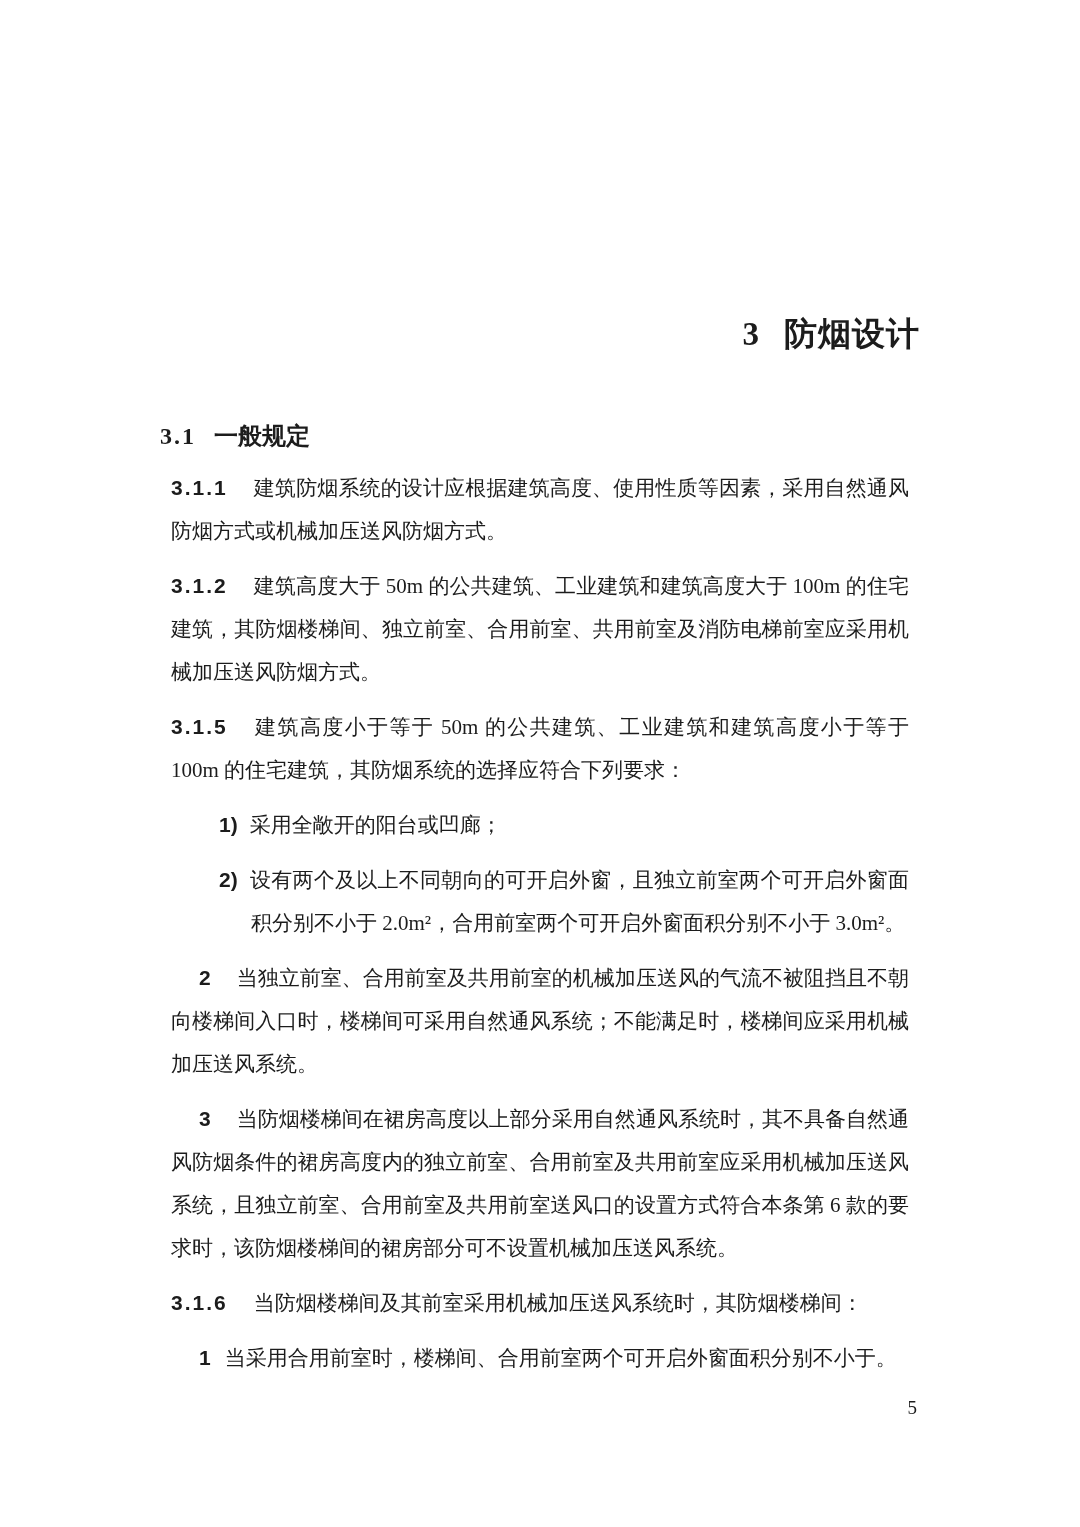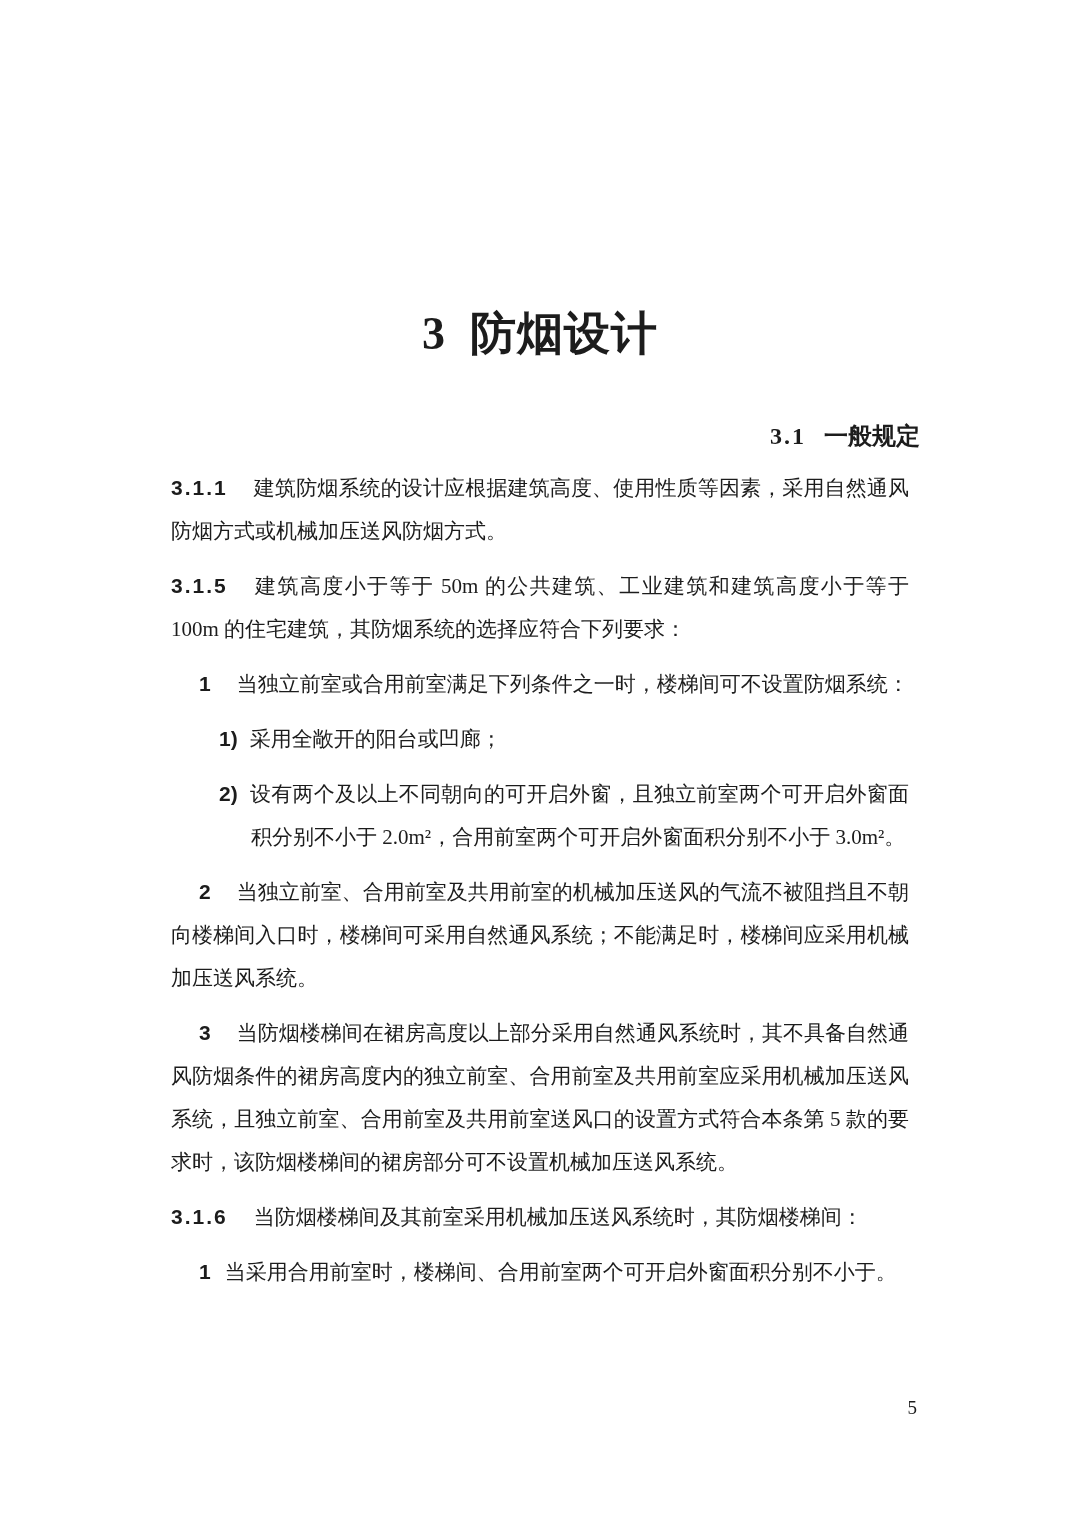--- a/index.html
+++ b/index.html
@@ -9,30 +9,30 @@
     margin:0 auto;
     background:#ffffff;
     color:#1c1c1c;
     font-family:"Liberation Serif","DejaVu Serif",serif;
     overflow:hidden;
   }
   .content{margin:0 160px;width:760px;}
   .chapter-title{
     margin:0;
     padding-top:308px;
-    text-align:center;
-    font-size:46px;
+    text-align:right;
+    font-size:33px;
     line-height:52px;
     font-weight:bold;
     letter-spacing:1px;
   }
   .chapter-title .tnum{margin-right:24px;}
   .section-title{
     margin:58px 0 0 0;
-    text-align:right;
+    text-align:left;
     font-size:24px;
     line-height:36px;
     font-weight:bold;
   }
   .section-title .snum{margin-right:18px;letter-spacing:2px;}
   .bodytext{margin-top:12px;font-size:21px;line-height:43px;}
   .blk{
     margin:11px;
     text-align:justify;
     
@@ -65,34 +65,34 @@
   <div class="content">
 
     <h1 class="chapter-title"><span class="tnum">3</span><span>防烟设计</span></h1>
 
     <h2 class="section-title"><span class="snum">3.1</span><span>一般规定</span></h2>
 
     <div class="bodytext">
 
       <p class="blk clause"><span class="num">3.1.1</span><span>建筑防烟系统的设计应根据建筑高度、使用性质等因素，采用自然通风防烟方式或机械加压送风防烟方式。</span></p>
 
+      <p class="blk clause"><span class="num">3.1.2</span><span>建筑高度大于 50m 的公共建筑、工业建筑和建筑高度大于 100m 的住宅建筑，其防烟楼梯间、独立前室、合用前室、共用前室及消防电梯前室应采用机械加压送风防烟方式。</span></p>
 
 
 
       <p class="blk clause"><span class="num">3.1.5</span><span>建筑高度小于等于 50m 的公共建筑、工业建筑和建筑高度小于等于 100m 的住宅建筑，其防烟系统的选择应符合下列要求：</span></p>
 
-      <p class="blk item"><span class="num">1</span><span>当独立前室或合用前室满足下列条件之一时，楼梯间可不设置防烟系统：</span></p>
 
       <p class="blk subitem"><span class="num">1)</span><span>采用全敞开的阳台或凹廊；</span></p>
 
       <p class="blk subitem"><span class="num">2)</span><span>设有两个及以上不同朝向的可开启外窗，且独立前室两个可开启外窗面积分别不小于 2.0m²，合用前室两个可开启外窗面积分别不小于 3.0m²。</span></p>
 
       <p class="blk item"><span class="num">2</span><span>当独立前室、合用前室及共用前室的机械加压送风的气流不被阻挡且不朝向楼梯间入口时，楼梯间可采用自然通风系统；不能满足时，楼梯间应采用机械加压送风系统。</span></p>
 
-      <p class="blk item"><span class="num">3</span><span>当防烟楼梯间在裙房高度以上部分采用自然通风系统时，其不具备自然通风防烟条件的裙房高度内的独立前室、合用前室及共用前室应采用机械加压送风系统，且独立前室、合用前室及共用前室送风口的设置方式符合本条第 5 款的要求时，该防烟楼梯间的裙房部分可不设置机械加压送风系统。</span></p>
+      <p class="blk item"><span class="num">3</span><span>当防烟楼梯间在裙房高度以上部分采用自然通风系统时，其不具备自然通风防烟条件的裙房高度内的独立前室、合用前室及共用前室应采用机械加压送风系统，且独立前室、合用前室及共用前室送风口的设置方式符合本条第 6 款的要求时，该防烟楼梯间的裙房部分可不设置机械加压送风系统。</span></p>
 
       <p class="blk clause"><span class="num">3.1.6</span><span>当防烟楼梯间及其前室采用机械加压送风系统时，其防烟楼梯间：</span></p>
 
       <p class="blk item g-sm"><span class="num">1</span><span>当采用合用前室时，楼梯间、合用前室两个可开启外窗面积分别不小于。</span></p>
 
     </div>
   </div>
 
   <div class="page-number">5</div>
 </div>

